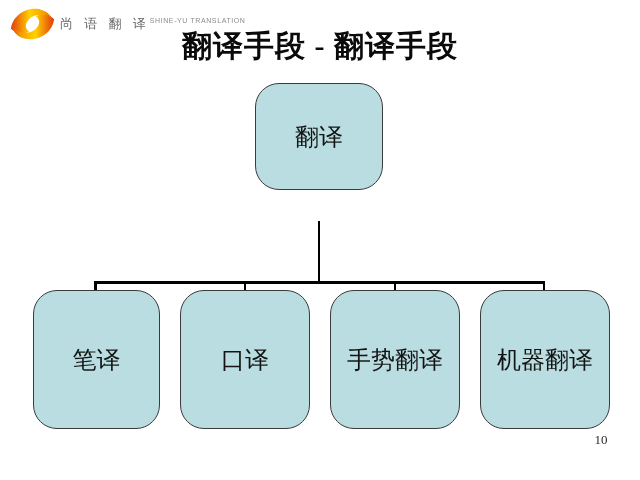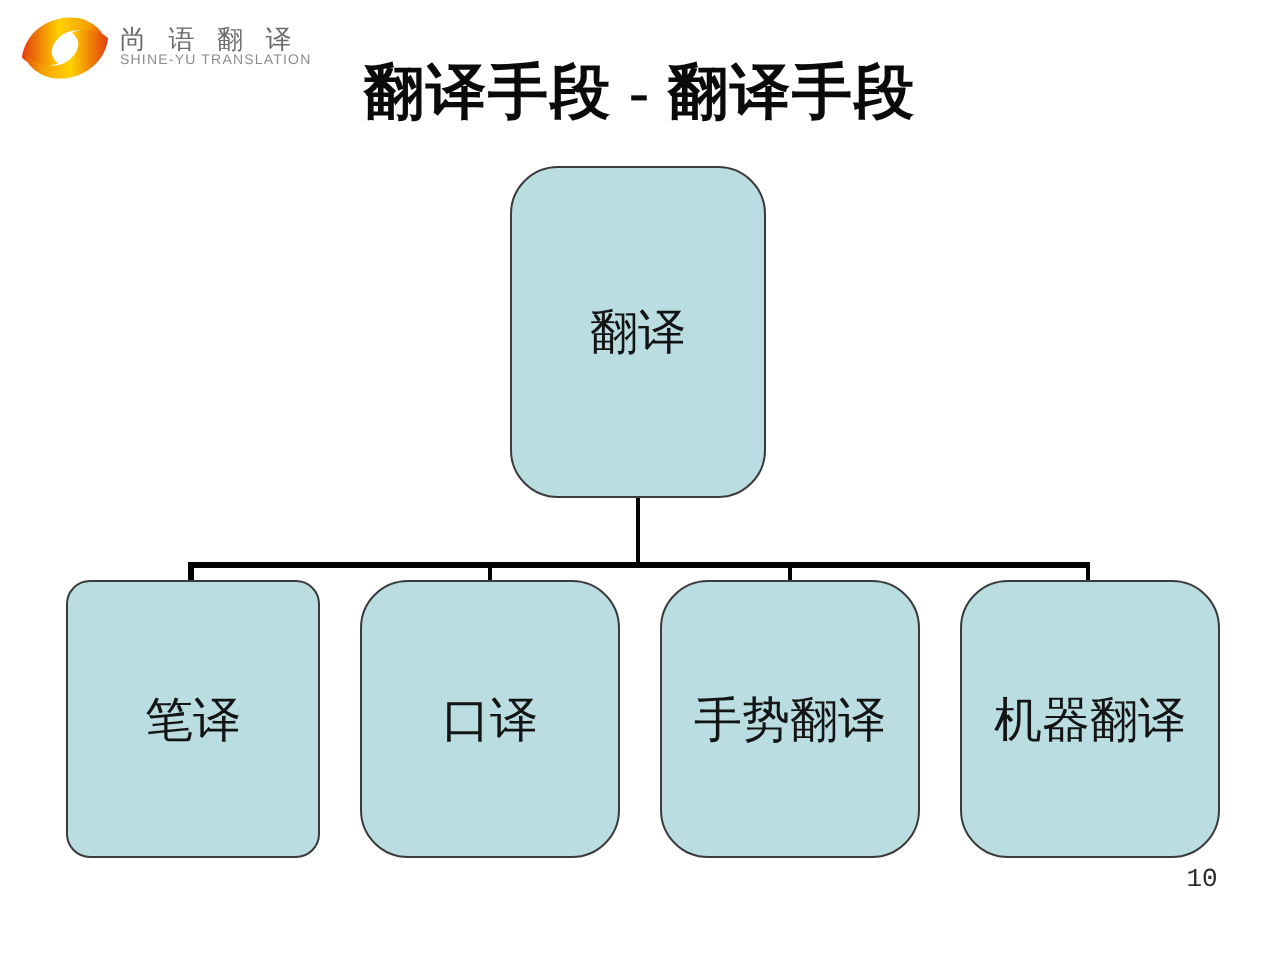--- a/index.html
+++ b/index.html
@@ -3,60 +3,60 @@
 <meta charset="utf-8">
 <style>
   html,body{margin:0;padding:0;background:#ffffff;}
   #slide{
     position:relative;width:640px;height:480px;background:#ffffff;
     font-family:"Liberation Serif","DejaVu Serif",serif;overflow:hidden;
   }
   
   #logo{position:absolute;left:10px;top:5px;display:flex;align-items:center;}
   #logo-mark{width:46px;height:38px;display:block;}
-  #logo-text{margin-left:4px;display:flex;flex-direction:column;justify-content:flex-start;}
+  #logo-text{margin-left:4px;display:flex;flex-direction:row;justify-content:flex-start;}
   #logo-cn{
     font-size:13px;color:#6a6a6a;letter-spacing:4px;line-height:14px;
     font-family:"Liberation Serif","DejaVu Serif",serif;white-space:nowrap;
   }
   #logo-en{
     font-size:7px;color:#8c8c8c;letter-spacing:0.6px;line-height:8px;
     font-family:"Liberation Sans","DejaVu Sans",sans-serif;white-space:nowrap;
   }
   
   #title{
     position:absolute;left:0;top:26px;width:100%;text-align:center;
     font-size:30px;font-weight:bold;color:#0a0a0a;letter-spacing:1px;
   }
   
   .node{
     position:absolute;background:#b9dde1;border:1.6px solid #3b3b3b;
     border-radius:24px;display:flex;align-items:center;justify-content:center;
     box-sizing:border-box;
   }
   .node-label{font-size:24px;color:#141414;white-space:nowrap;}
-  #node-root{left:255px;top:83px;width:128px;height:166px;}
-  #node-c0{left:33px; top:290px;width:127px;height:139px;border-radius:12px;}
+  #node-root{left:255px;top:83px;width:128px;height:107px;}
+  #node-c0{left:33px; top:290px;width:127px;height:139px;}
   #node-c1{left:180px;top:290px;width:130px;height:139px;justify-content:center;}
   #node-c2{left:330px;top:290px;width:130px;height:139px;}
   #node-c3{left:480px;top:290px;width:130px;height:139px;}
   
   .line{position:absolute;background:#000000;}
   #line-root-down{left:317.5px;top:221px;width:2.6px;height:61px;}
   #line-horizontal{left:94px;top:281px;width:451px;height:2.6px;}
   .drop{width:2.6px;height:10px;top:281px;}
   #drop-0{left:94px;}
   #drop-1{left:243.5px;}
   #drop-2{left:393.5px;}
   #drop-3{left:542.5px;}
   
   #page-number{
     position:absolute;left:586px;top:432px;width:30px;text-align:center;
     font-size:13px;color:#2b2b2b;
-    font-family:Liberation Mono, monospace;
+    font-family:Liberation Serif, serif;
   }
 </style>
 </head>
 <body>
 
 <div id="slide">
 
   <div id="logo">
     <svg id="logo-mark" viewBox="0 0 96 76" aria-hidden="true">
       <defs>

